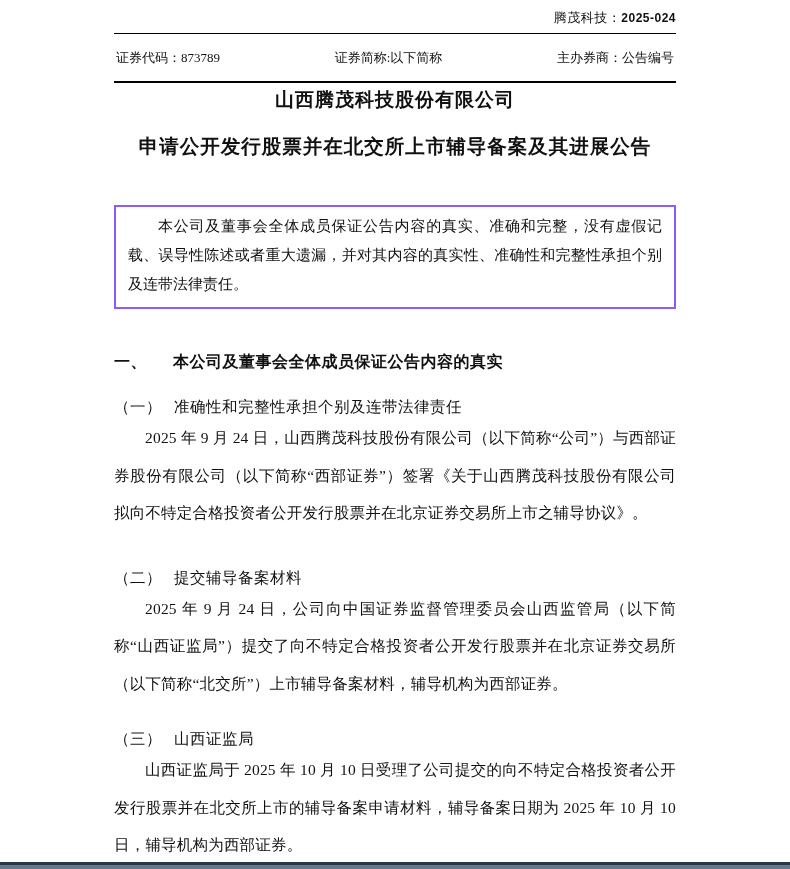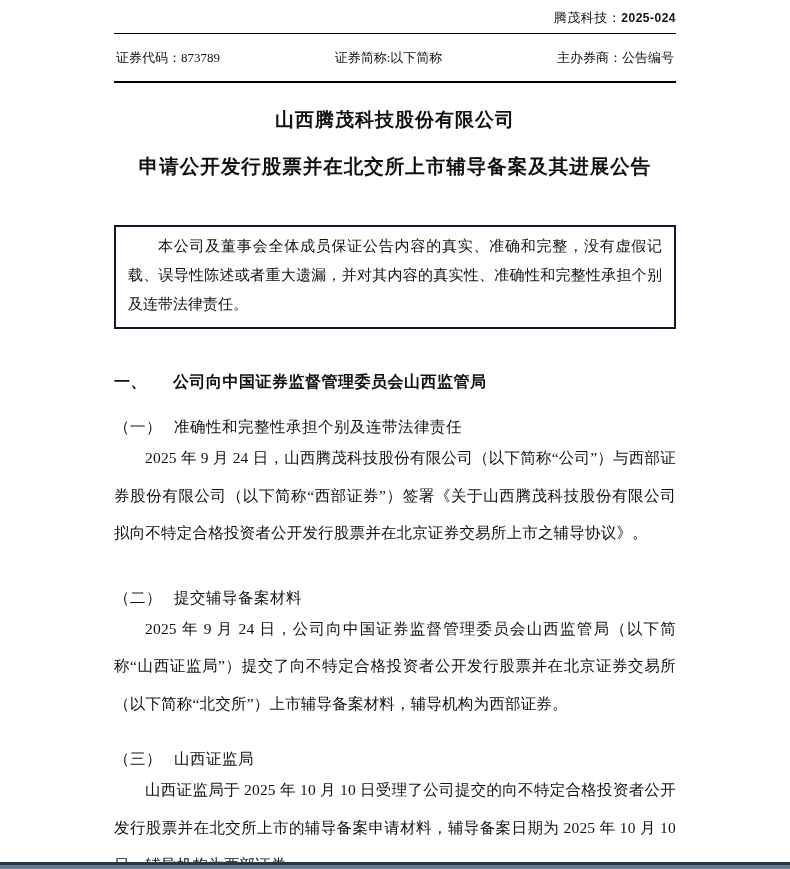--- a/index.html
+++ b/index.html
@@ -22,24 +22,24 @@
   .header-row{
     display:flex;justify-content:space-between;align-items:center;
     font-size:13px;padding:15px 2px 14px 2px;
   }
   .rule-thick{border-bottom:2.5px solid #000;}
   .title{
     text-align:center;font-weight:bold;font-size:19px;margin:0;
     font-family:"Liberation Sans","DejaVu Sans",sans-serif;
     letter-spacing:1px;
   }
-  .title.t1{margin-top:24px;}
+  .title.t1{margin-top:4px;}
   .title.t2{margin-top:20px;font-size:19.5px;}
   .disclaimer-box{
-    margin-top:45px;border:2px solid #0f172a;
+    margin-top:45px;border:2px solid #8b5cf6;
     padding:5px 12px 8px 12px;
     font-size:15px;line-height:29px;text-align:justify;
   }
   .disclaimer-box p{margin:0;text-indent:2em;}
   .sec-heading{
     margin-top:43px;font-weight:bold;font-size:16px;
     font-family:"Liberation Sans","DejaVu Sans",sans-serif;
     letter-spacing:0.5px;
   }
   .sec-heading .sec-num{display:inline-block;margin-right:26px;}
@@ -80,21 +80,21 @@
     <div class="rule-thick"></div>
 
     <h1 class="title t1">山西腾茂科技股份有限公司</h1>
     <h1 class="title t2">申请公开发行股票并在北交所上市辅导备案及其进展公告</h1>
 
     <div class="disclaimer-box">
       <p>本公司及董事会全体成员保证公告内容的真实、准确和完整，没有虚假记载、误导性陈述或者重大遗漏，并对其内容的真实性、准确性和完整性承担个别及连带法律责任。</p>
     </div>
 
     <div class="sec-heading">
-      <span class="sec-num">一、</span><span>公司向中国证券监督管理委员会山西监管局</span>
+      <span class="sec-num">一、</span><span>本公司及董事会全体成员保证公告内容的真实</span>
     </div>
 
     <div class="sub-heading">
       <span class="sub-label">（一）</span><span>准确性和完整性承担个别及连带法律责任</span>
     </div>
     <p class="body-para">2025 年 9 月 24 日，山西腾茂科技股份有限公司（以下简称“公司”）与西部证券股份有限公司（以下简称“西部证券”）签署《关于山西腾茂科技股份有限公司拟向不特定合格投资者公开发行股票并在北京证券交易所上市之辅导协议》。</p>
 
     <div class="sub-heading gap2">
       <span class="sub-label">（二）</span><span>提交辅导备案材料</span>
     </div>

